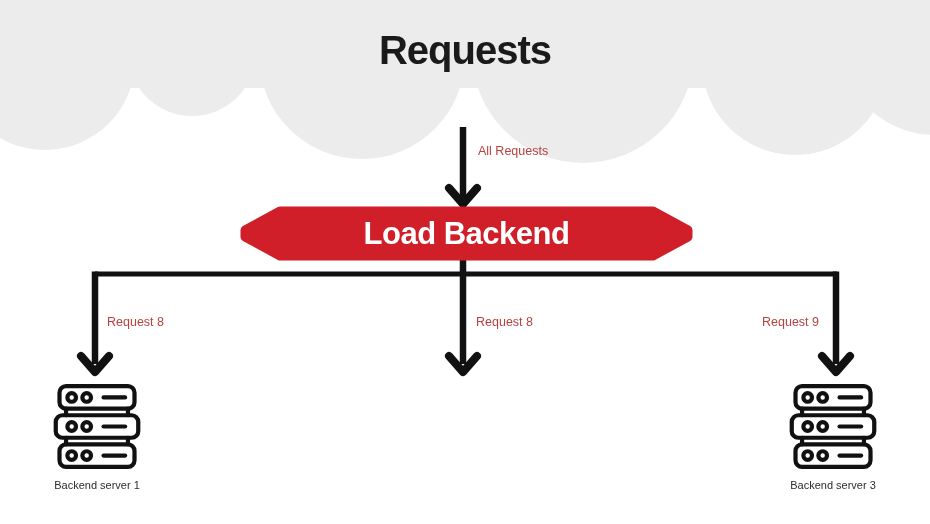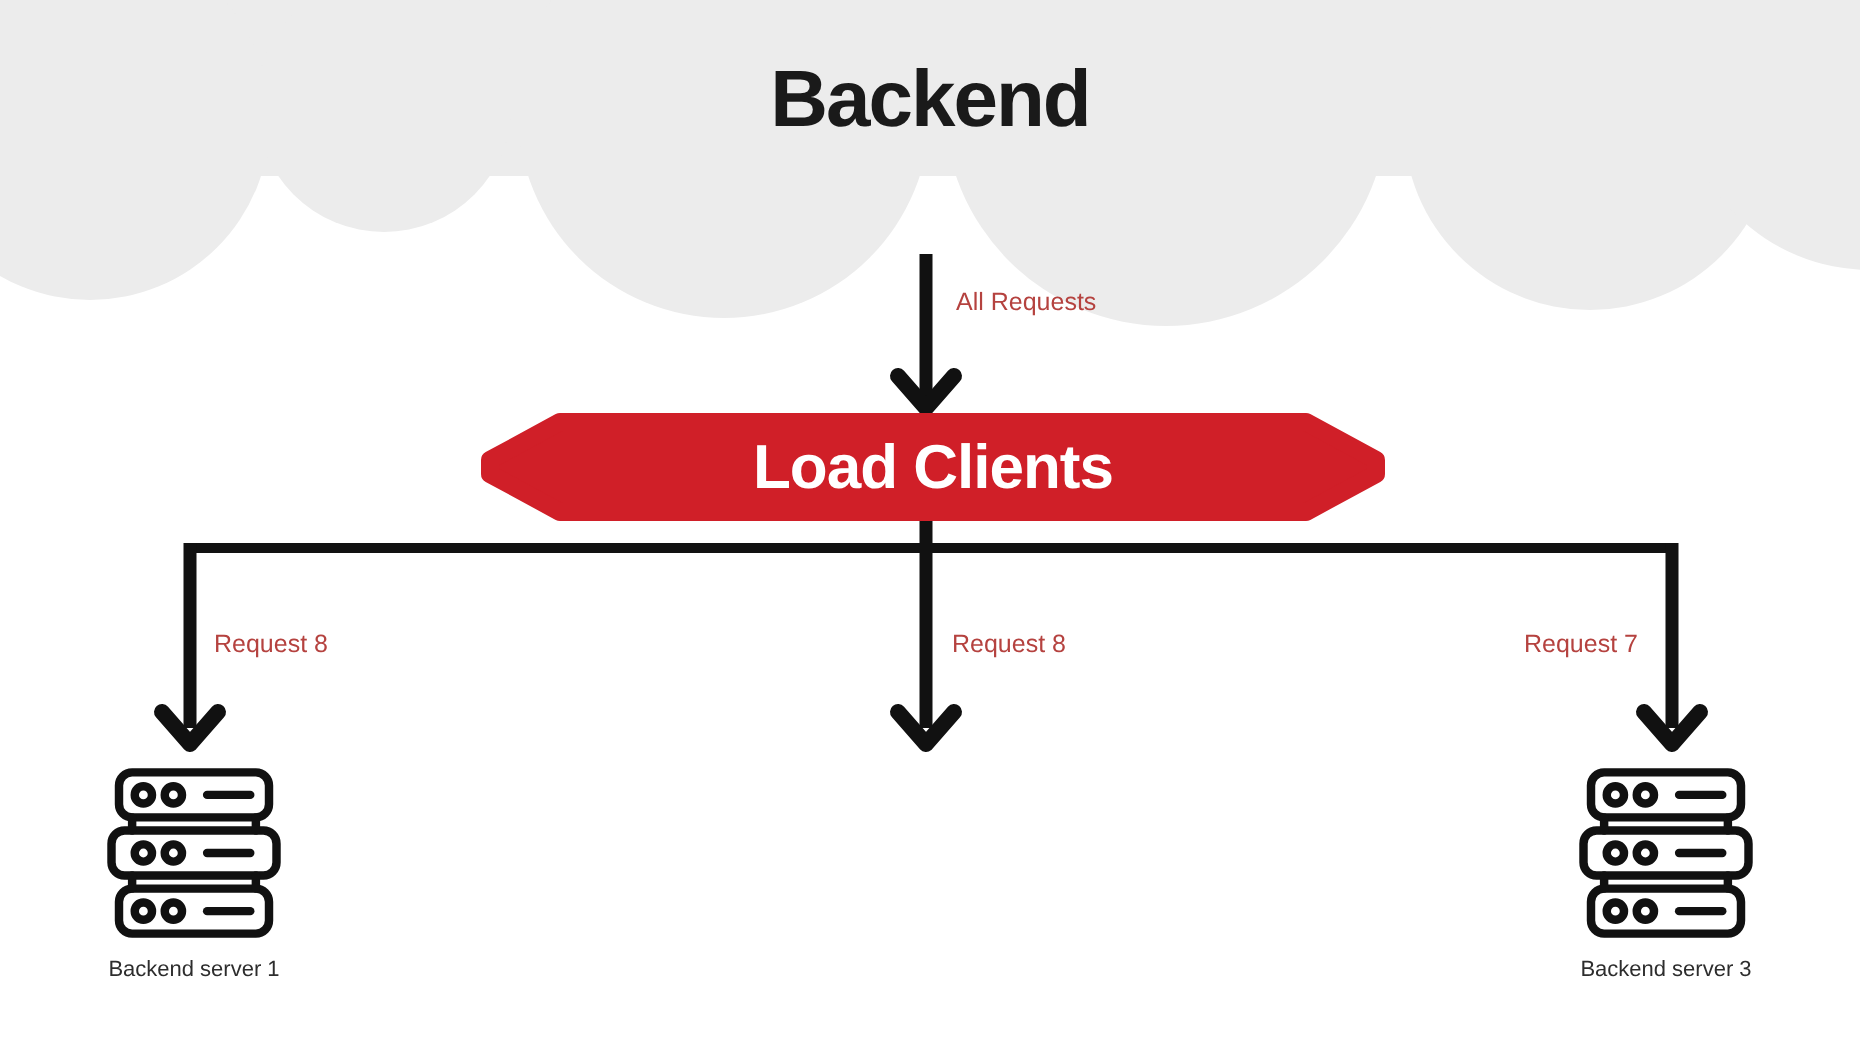--- a/index.html
+++ b/index.html
@@ -65,21 +65,21 @@
       <rect x="0" y="0" width="930" height="88"></rect>
       <circle cx="45" cy="60" r="90"></circle>
       <circle cx="192" cy="52" r="64"></circle>
       <circle cx="362" cy="56" r="103"></circle>
       <circle cx="583" cy="52" r="111"></circle>
       <circle cx="795" cy="62" r="93"></circle>
       <circle cx="935" cy="40" r="95"></circle>
     </g>
   </svg>
 
-  <h1 class="title">Backend</h1>
+  <h1 class="title">Requests</h1>
 
   <svg class="lines-svg" width="930" height="524" viewBox="0 0 930 524" aria-hidden="true">
 
     <path class="line stem" d="M463 127 V 198"></path>
     <path class="line head" d="M449 188 L463 204 L477 188"></path>
 
     <path class="line stem" d="M463 257 V 364"></path>
     <path class="line rail" d="M95 274 H 837"></path>
 
     <path class="line stem" d="M95 271.5 V 364"></path>
@@ -88,27 +88,27 @@
     <path class="line head" d="M449 356 L463 372 L477 356"></path>
 
     <path class="line stem" d="M836 271.5 V 364"></path>
     <path class="line head" d="M822 356 L836 372 L850 356"></path>
   </svg>
 
   <div class="banner">
     <svg width="453" height="55" viewBox="0 0 453 55" aria-hidden="true">
       <polygon class="banner-shape" points="40,5 413,5 448,24 448,31 413,50 40,50 5,31 5,24"></polygon>
     </svg>
-    <div class="banner-label">Load Clients</div>
+    <div class="banner-label">Load Backend</div>
   </div>
 
   <div class="edge-label lbl-all">All Requests</div>
   <div class="edge-label lbl-r1">Request 8</div>
   <div class="edge-label lbl-r2">Request 8</div>
-  <div class="edge-label lbl-r3">Request 7</div>
+  <div class="edge-label lbl-r3">Request 9</div>
 
   <svg width="0" height="0" style="position:absolute" aria-hidden="true">
     <defs>
       <g id="server-icon-def">
         <rect class="icon-stroke icon-fill-none" x="8" y="3" width="80" height="24" rx="7"></rect>
         <rect class="icon-stroke icon-fill-none" x="4" y="34" width="88" height="24" rx="7"></rect>
         <rect class="icon-stroke icon-fill-none" x="8" y="65" width="80" height="24" rx="7"></rect>
         <line class="icon-stroke" x1="15" y1="27" x2="15" y2="34"></line>
         <line class="icon-stroke" x1="81" y1="27" x2="81" y2="34"></line>
         <line class="icon-stroke" x1="15" y1="58" x2="15" y2="65"></line>

